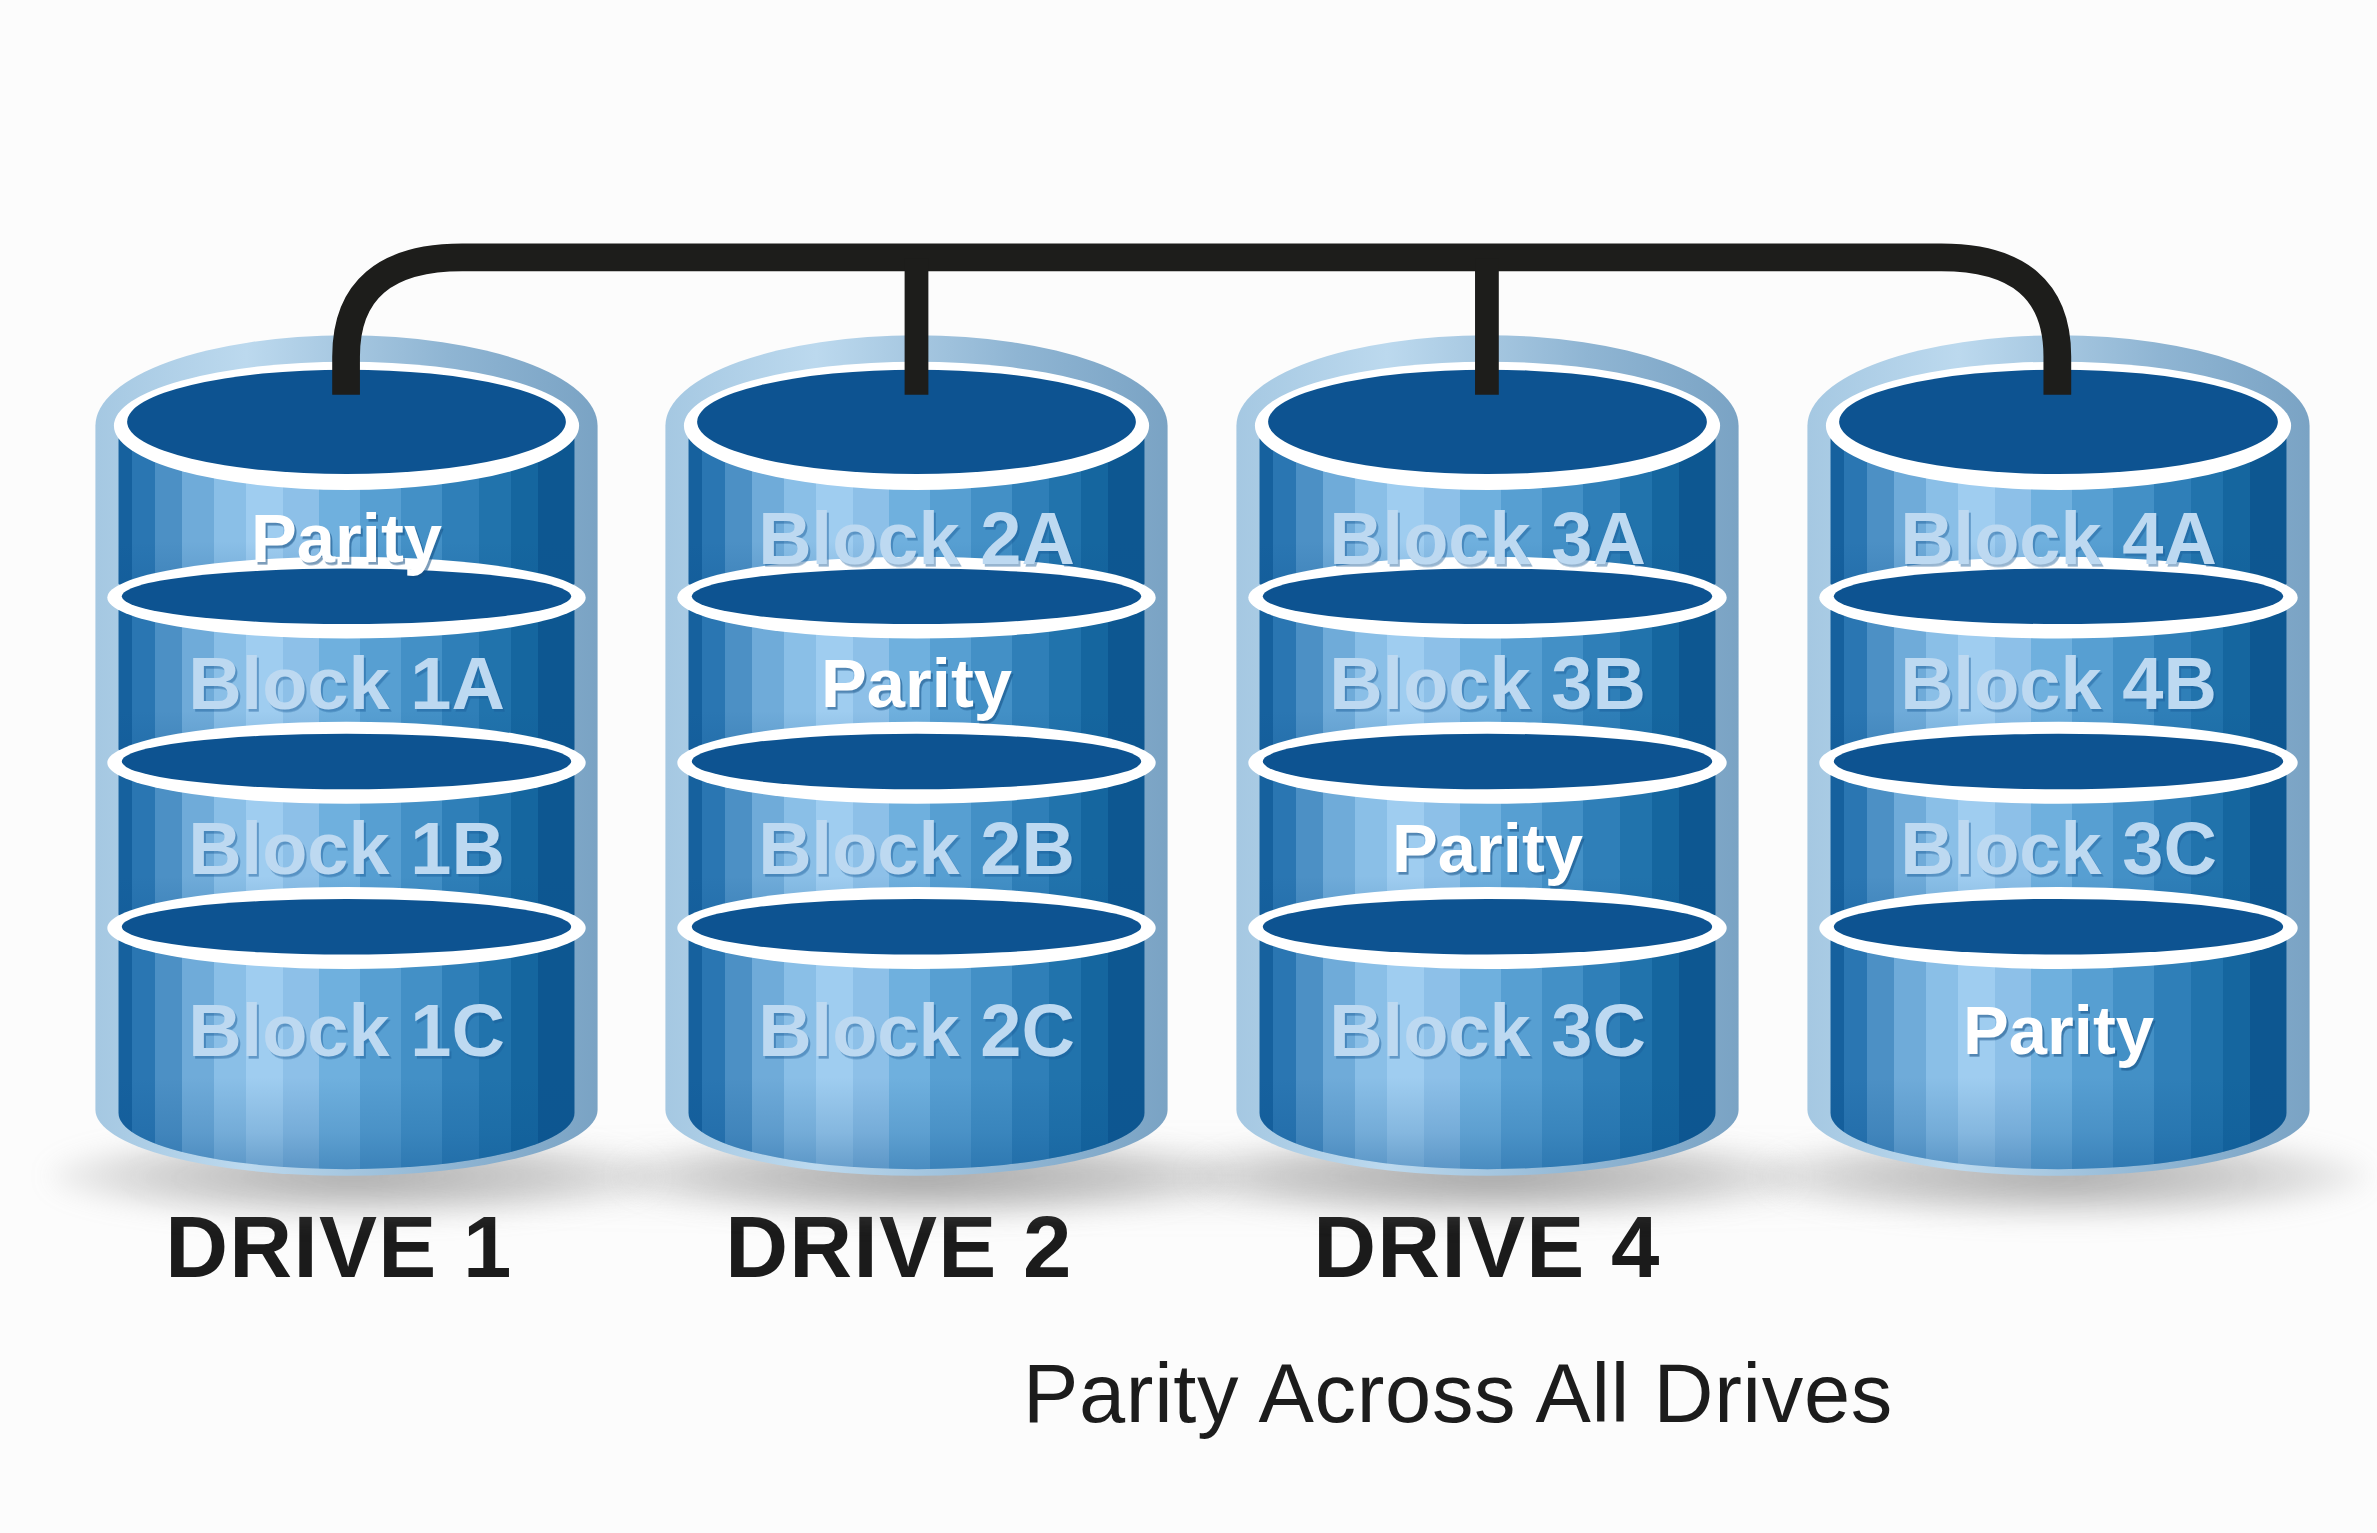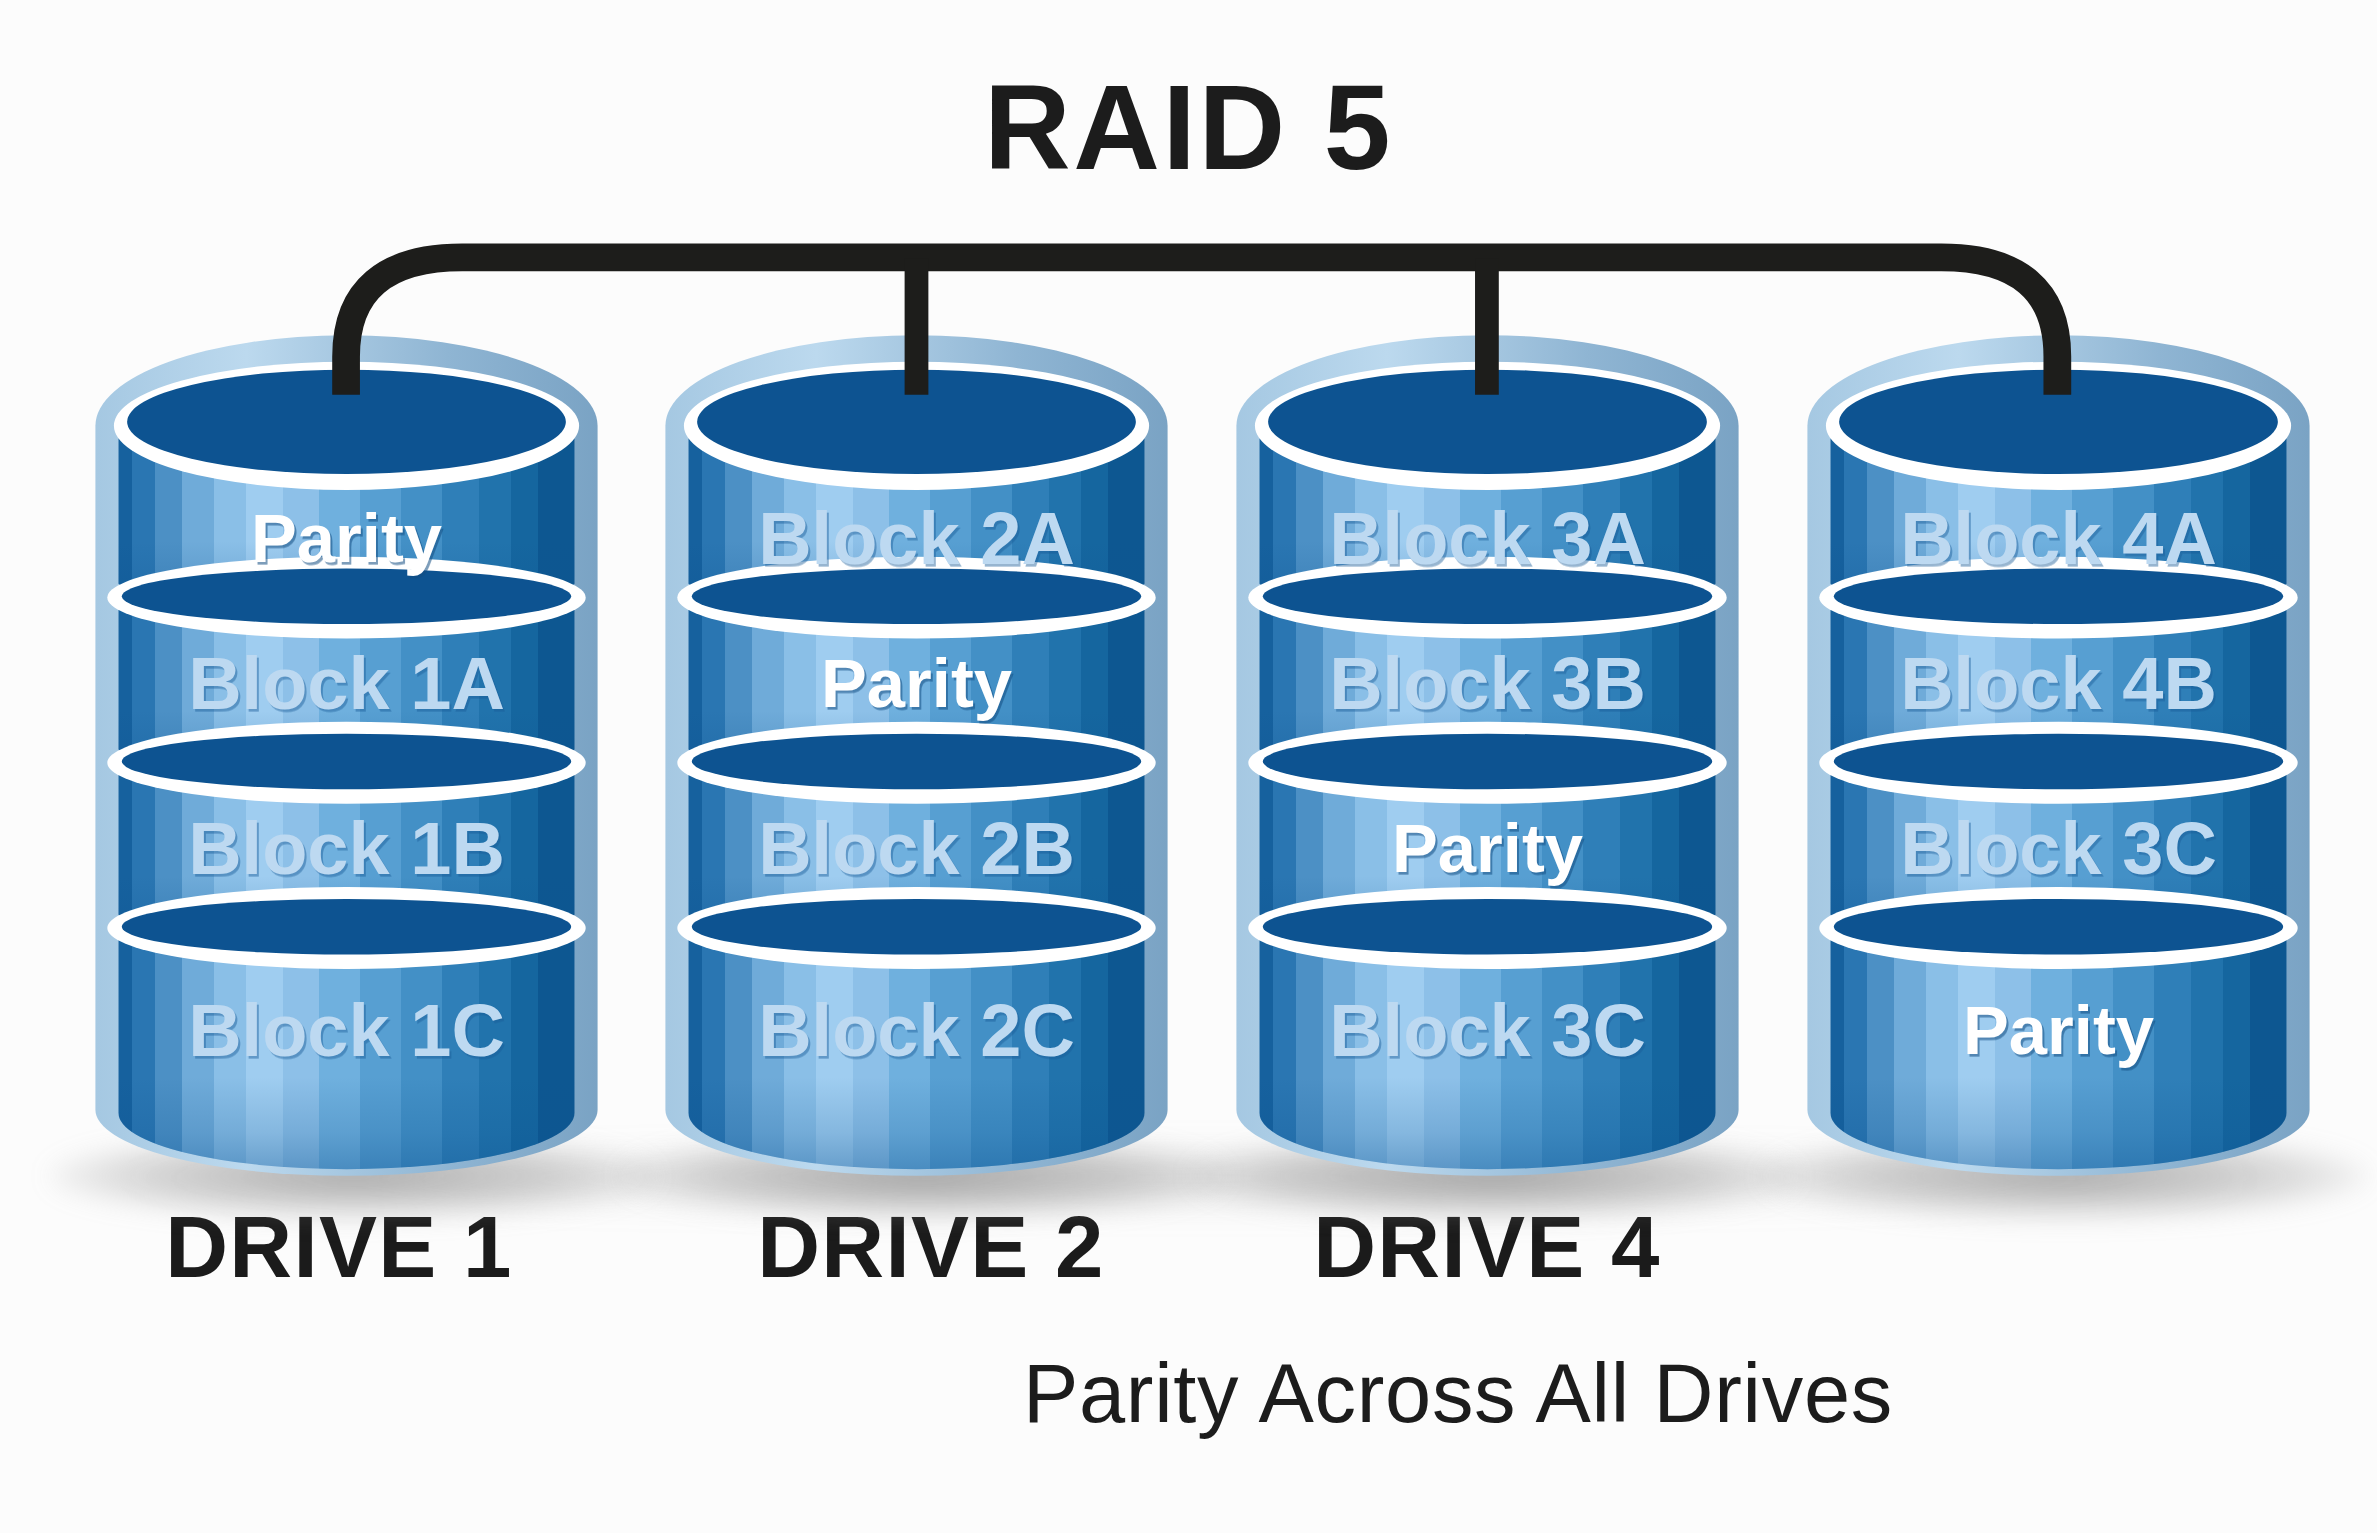--- a/index.html
+++ b/index.html
@@ -92,21 +92,20 @@
       </linearGradient>
     </defs>
   </svg>
 
   <div class="shadow-band"></div>
   <div class="shadow" style="left:49px"></div>
   <div class="shadow" style="left:619px"></div>
   <div class="shadow" style="left:1190px"></div>
   <div class="shadow" style="left:1761px"></div>
 
-  <div class="title">RAID 5</div>
 
   <svg class="drive" style="left:92px" viewBox="0 0 770 1300">
     <path d="M 5 145 A 380 137 0 0 1 765 145 L 765 1180 A 380 100 0 0 1 5 1180 Z" fill="url(#gSil)"></path>
     <path d="M 40 140 L 40 384 A 349 55 0 0 0 730 384 L 730 140 Z" fill="url(#gBody)"></path>
     <path d="M 40 140 L 40 384 A 349 55 0 0 0 730 384 L 730 140 Z" fill="url(#gFade)"></path>
     <path d="M 40 405 L 40 635 A 349 55 0 0 0 730 635 L 730 405 Z" fill="url(#gBody)"></path>
     <path d="M 40 405 L 40 635 A 349 55 0 0 0 730 635 L 730 405 Z" fill="url(#gFade)"></path>
     <path d="M 40 655 L 40 885 A 349 55 0 0 0 730 885 L 730 655 Z" fill="url(#gBody)"></path>
     <path d="M 40 655 L 40 885 A 349 55 0 0 0 730 885 L 730 655 Z" fill="url(#gFade)"></path>
     <path d="M 40 905 L 40 1185 A 345 85 0 0 0 730 1185 L 730 905 Z" fill="url(#gBody)"></path>
@@ -197,19 +196,19 @@
     <text class="seg-label t-parity" x="385" y="1060" dominant-baseline="central">Parity</text>
   </svg>
 
   <svg class="bus" width="2377" height="1533" viewBox="0 0 3600 2322">
     <path d="M 524 598 L 524 540 Q 524 390 700 390 L 2940 390 Q 3116 390 3116 540 L 3116 598" fill="none" stroke="#1d1d1b" stroke-width="42" stroke-linejoin="round"></path>
     <path d="M 1388 392 L 1388 598" fill="none" stroke="#1d1d1b" stroke-width="36"></path>
     <path d="M 2252 392 L 2252 598" fill="none" stroke="#1d1d1b" stroke-width="36"></path>
   </svg>
 
   <div class="drive-label" style="left:42px">DRIVE 1</div>
-  <div class="drive-label" style="left:634px">DRIVE 2</div>
+  <div class="drive-label" style="left:602px">DRIVE 2</div>
   <div class="drive-label" style="left:1190px">DRIVE 4</div>
 
   <div class="caption">Parity Across All Drives</div>
 
 </div>
 
 
 </body></html>

